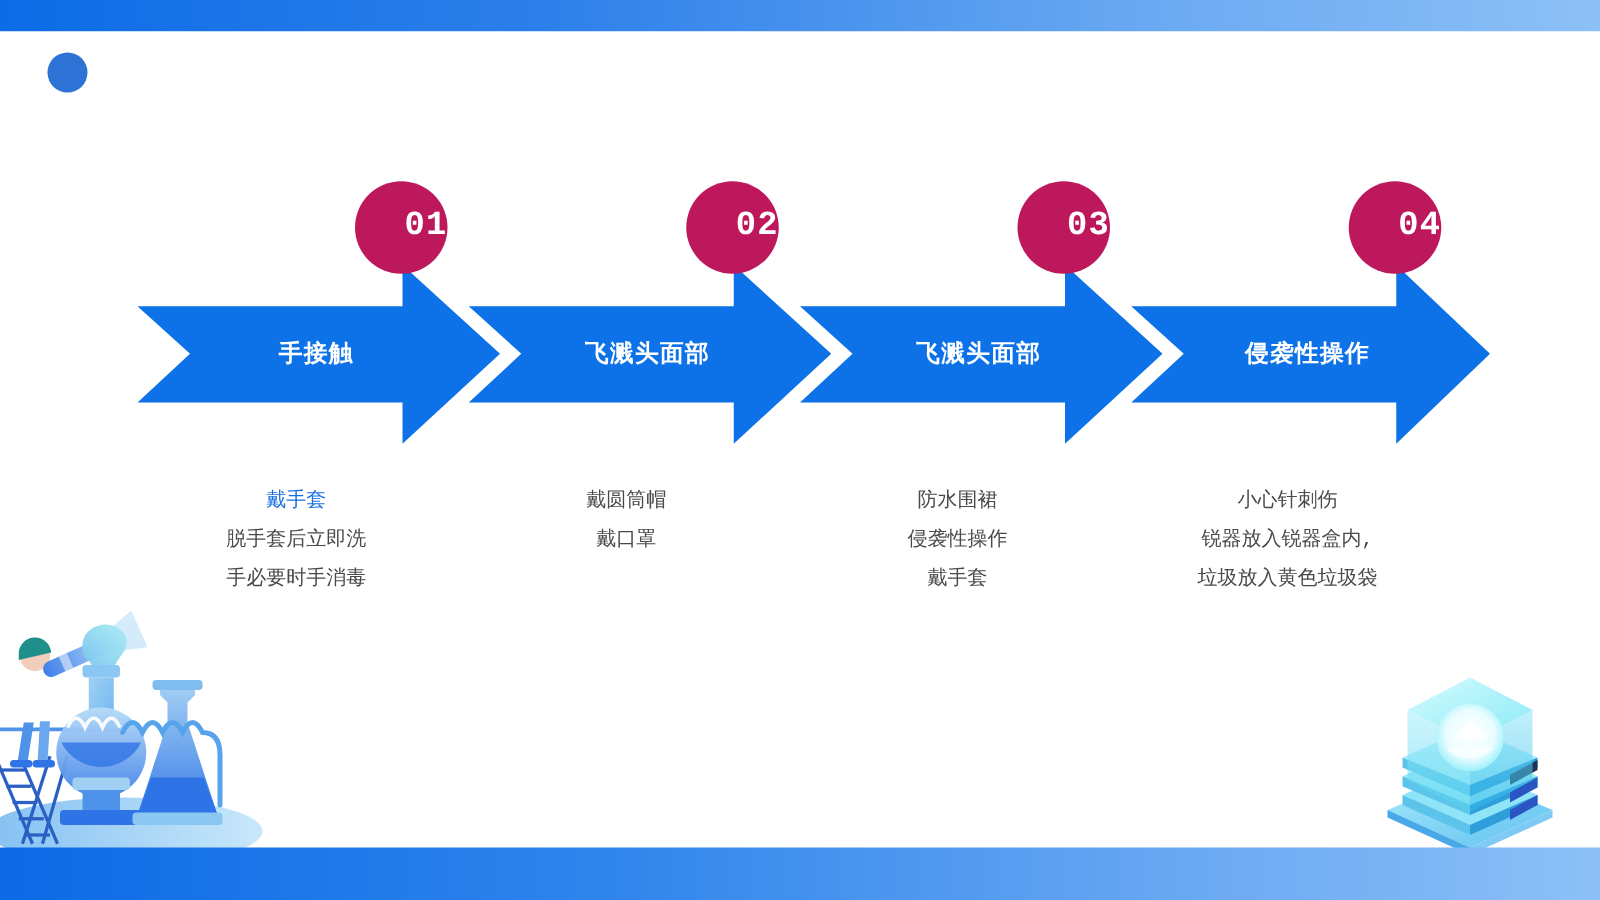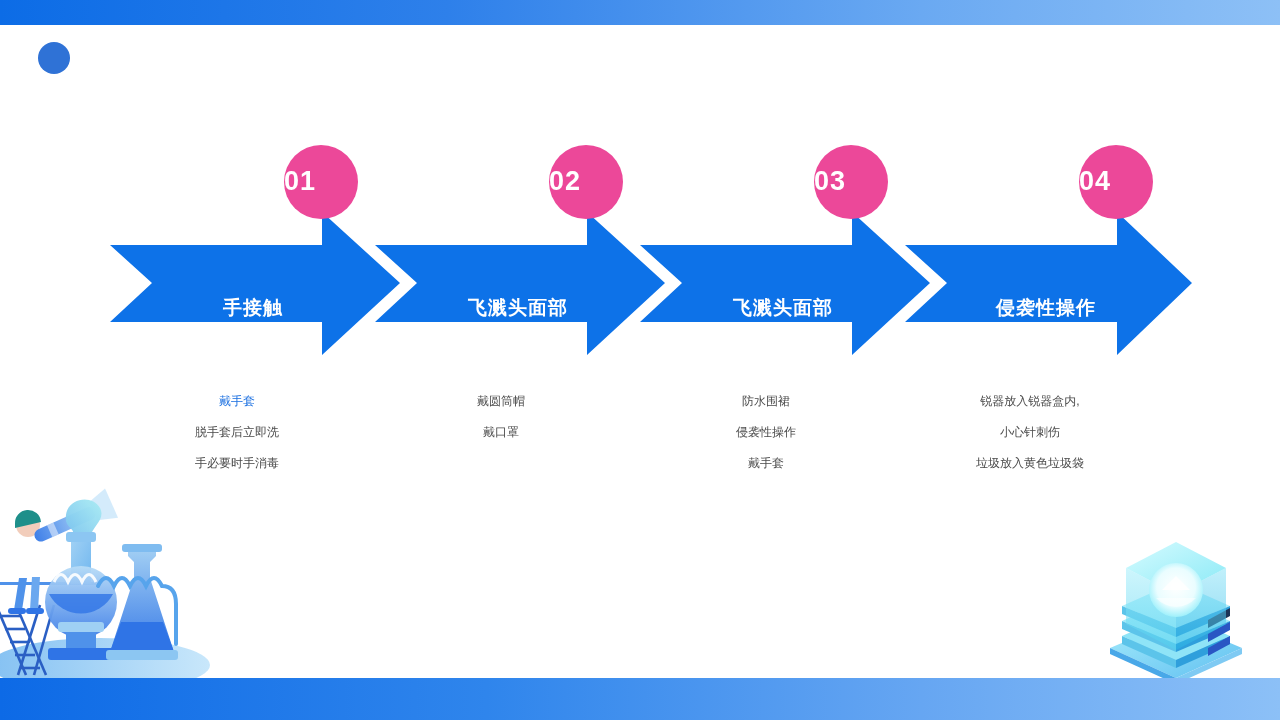--- a/index.html
+++ b/index.html
@@ -63,55 +63,56 @@
 
   .arrow-label {
     position: absolute;
     color: #ffffff;
     font-size: 19px;
     font-weight: bold;
     letter-spacing: 1px;
     white-space: nowrap;
     transform: translate(-50%, -50%);
     line-height: 1;
-    margin-top: 24px;
   }
 
   .step-circle {
     position: absolute;
     width: 74px; height: 74px;
     border-radius: 50%;
-    background: #ec4899;
+    background: #be185d;
     transform: translate(-50%, -50%);
     display: flex;
     align-items: center;
-    justify-content: flex-start;
+    justify-content: flex-end;
+    font-family: Liberation Mono, monospace;
   }
   .step-circle-num {
     color: #ffffff;
     font-size: 27px;
     font-weight: bold;
     letter-spacing: 1px;
     line-height: 1;
     position: relative;
     top: -1px;
   }
 
   
   .caption-col {
     position: absolute;
     width: 250px;
     text-align: center;
     transform: translateX(-50%);
   }
   .caption-line {
-    font-size: 12px;
+    font-size: 16px;
     color: #4a4a4a;
     line-height: 31px;
     white-space: nowrap;
+    font-family: Liberation Mono, monospace;
   }
   .caption-line.accent {
     color: #1a6fe0;
   }
 
   
   #illus-left {
     position: absolute;
     left: -12px; top: 470px;
     width: 300px; height: 230px;
@@ -171,22 +172,22 @@
 <div class="caption-col" style="left:501px; top:386px;">
   <div class="caption-line">戴圆筒帽</div>
   <div class="caption-line">戴口罩</div>
 </div>
 <div class="caption-col" style="left:766px; top:386px;">
   <div class="caption-line">防水围裙</div>
   <div class="caption-line">侵袭性操作</div>
   <div class="caption-line">戴手套</div>
 </div>
 <div class="caption-col" style="left:1030px; top:386px;">
+  <div class="caption-line">小心针刺伤</div>
   <div class="caption-line">锐器放入锐器盒内,</div>
-  <div class="caption-line">小心针刺伤</div>
   <div class="caption-line">垃圾放入黄色垃圾袋</div>
 </div>
 
 <div id="illus-left" class="illus">
   <svg width="300" height="230" viewBox="0 0 300 230" xmlns="http://www.w3.org/2000/svg">
     <defs>
       <linearGradient id="lgFlask" x1="0" y1="0" x2="0" y2="1">
         <stop offset="0%" stop-color="#b7dcf7"></stop>
         <stop offset="100%" stop-color="#3f7fe8"></stop>
       </linearGradient>

